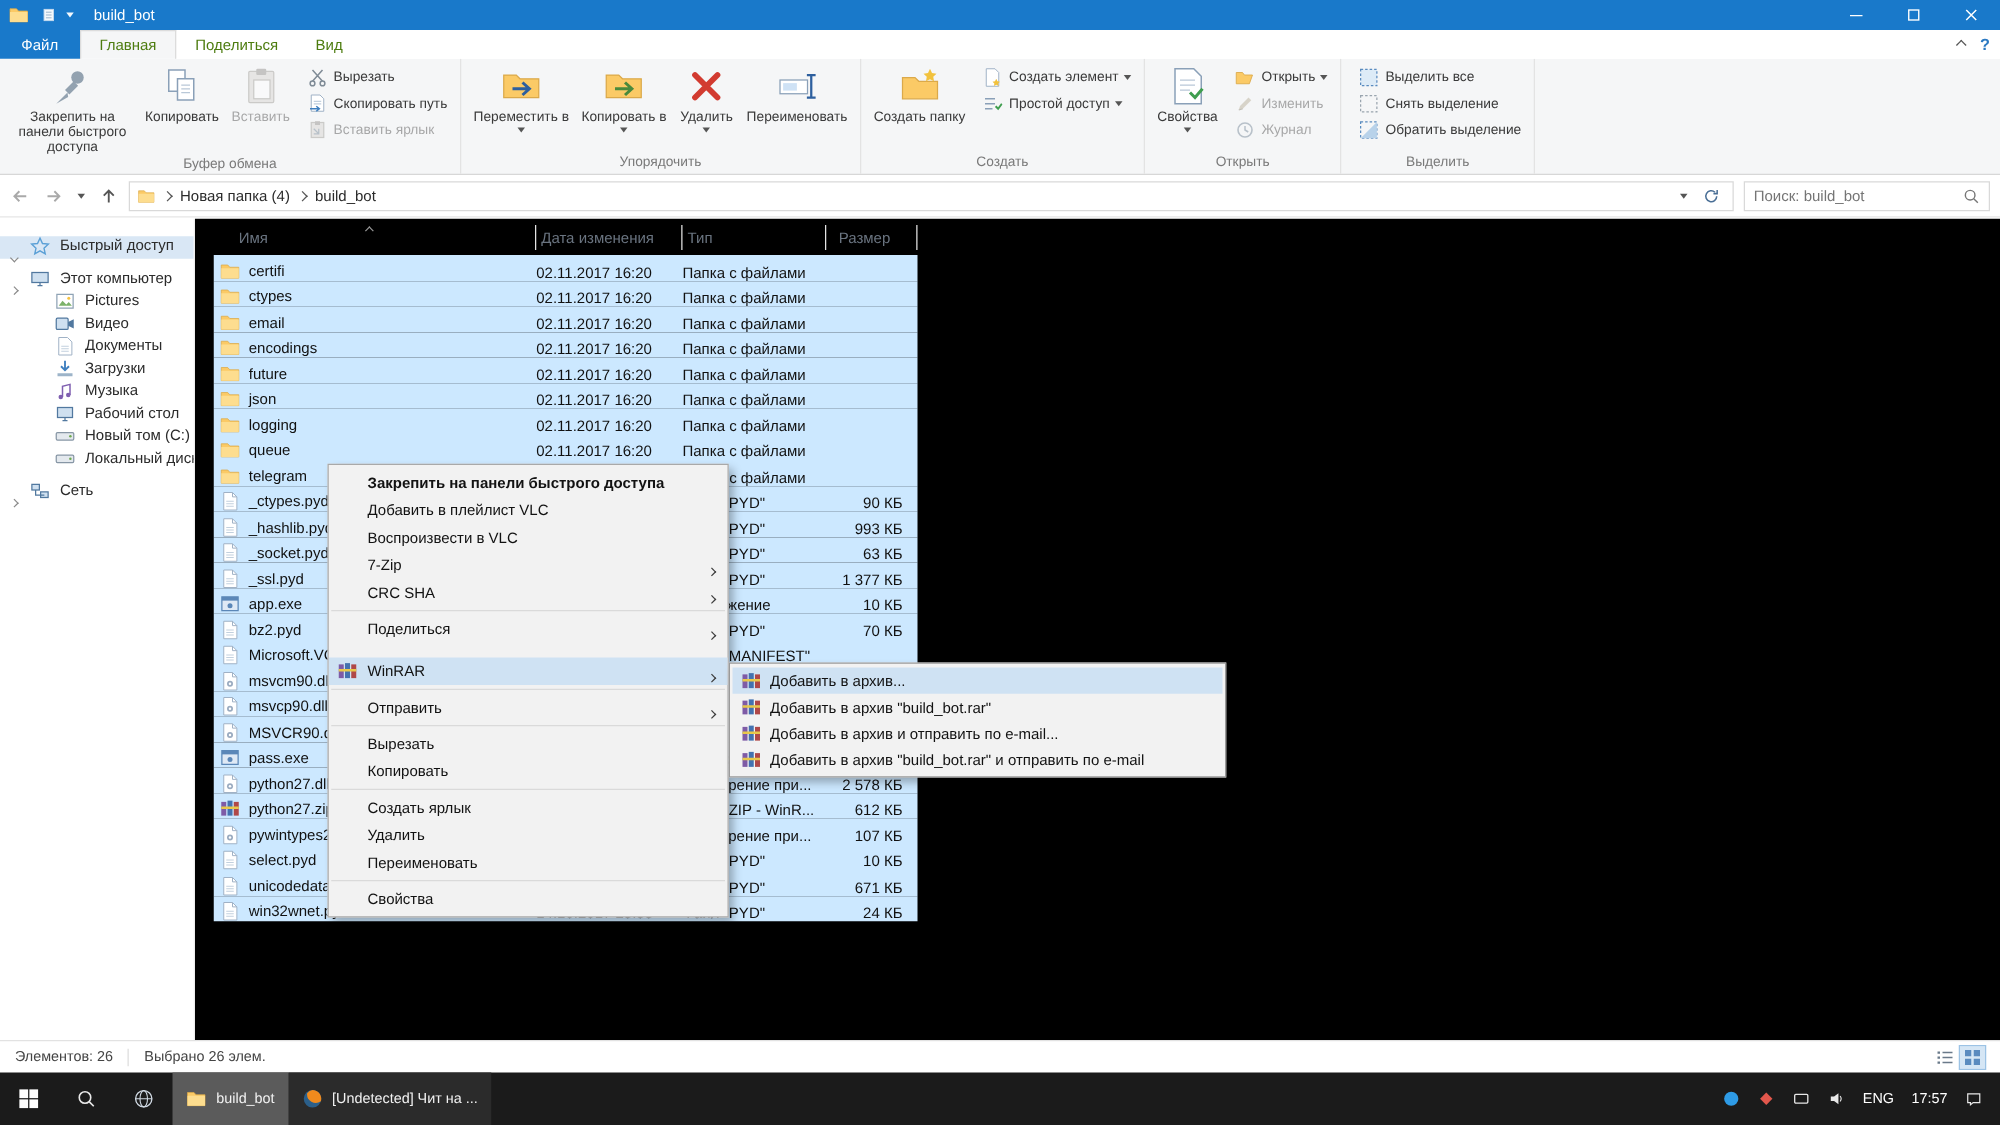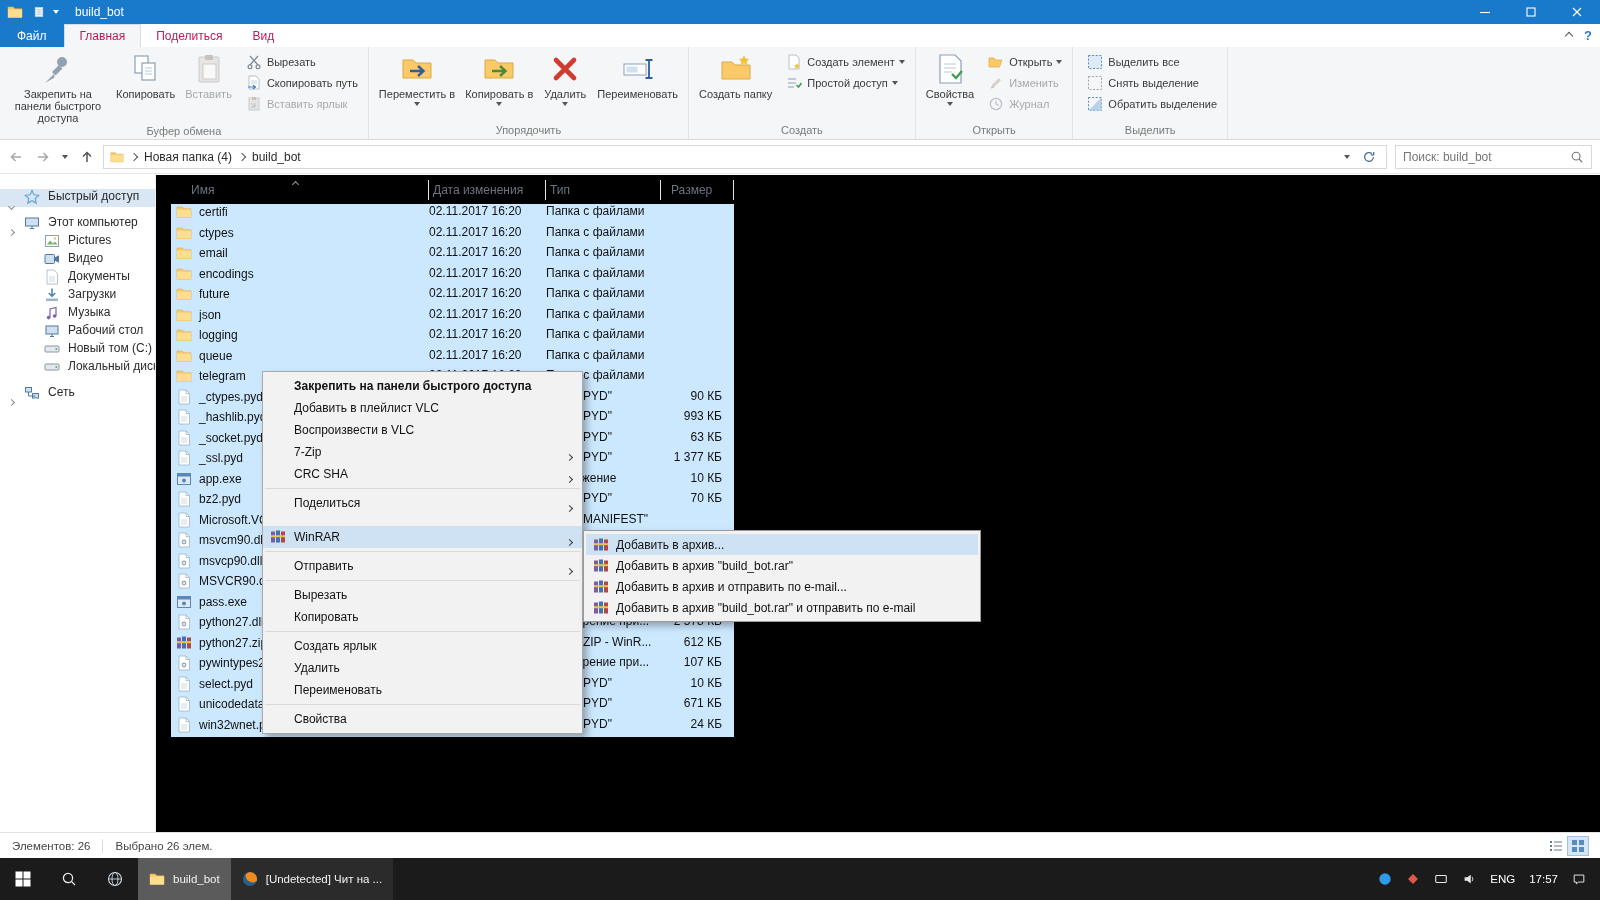--- a/index.html
+++ b/index.html
@@ -22,21 +22,21 @@
 .titlebar .wicon{margin-left:7px;}
 .titlebar .qat{margin-left:10px;display:flex;align-items:center;gap:8px;opacity:.95;}
 .title-text{margin-left:16px;font-size:12px;}
 .win-controls{margin-left:auto;display:flex;height:100%;}
 .win-btn{width:46px;height:100%;display:flex;align-items:center;justify-content:center;}
 .caret{display:inline-block;width:0;height:0;border-left:3.5px solid transparent;border-right:3.5px solid transparent;border-top:4px solid #555;vertical-align:middle;}
 .caret.white{border-top-color:#fff;}
 
 
 .tabsrow{height:23px;background:#fff;display:flex;align-items:stretch;position:relative;}
-.tab{padding:0 15px;display:flex;align-items:center;font-size:12px;color:#be185d;}
+.tab{padding:0 15px;display:flex;align-items:center;font-size:12px;color:#4d7c0f;}
 .tab.file{background:var(--accent);color:#fff;padding:0 17px;}
 .tab.active{background:var(--ribbon);border:1px solid #dcdcdc;border-bottom:none;}
 .tabs-right{position:absolute;right:8px;top:0;height:100%;display:flex;align-items:center;gap:12px;}
 .chev{display:inline-block;width:6px;height:6px;border-right:1.4px solid #555;border-bottom:1.4px solid #555;}
 .chev.up{transform:rotate(-135deg);}
 .chev.right{transform:rotate(-45deg);}
 .chev.down{transform:rotate(45deg);}
 .help-q{color:#2b79c2;font-weight:bold;font-size:13px;}
 
 
@@ -75,21 +75,21 @@
 .filepanel{flex:1;position:relative;background:#000000;}
 .listwrap{position:absolute;left:15px;top:0;width:563px;}
 .colheaders{height:29px;display:flex;align-items:center;position:relative;color:#6a7480;font-size:12px;}
 .colheaders .hc{height:20px;display:flex;align-items:center;border-right:1px solid #e4e4e4;}
 .hc.name{width:258px;padding-left:20px;}
 .hc.date{width:117px;padding-left:4px;}
 .hc.type{width:115px;padding-left:4px;}
 .hc.size{width:73px;padding-left:10px;border-right:1px solid #e4e4e4;}
 .sortcaret{position:absolute;left:122px;top:1px;}
 .sortcaret .chev{width:5px;height:5px;border-color:#9a9a9a;}
-.frow{height:20.5px;display:flex;align-items:flex-start;background:var(--sel);font-size:12px;color:#111;}
+.frow{height:20.5px;display:flex;align-items:flex-end;background:var(--sel);font-size:12px;color:#111;}
 .c-name{width:258px;display:flex;align-items:center;gap:7px;padding-left:5px;overflow:hidden;white-space:nowrap;}
 .c-date{width:117px;white-space:nowrap;overflow:hidden;}
 .c-type{width:115px;white-space:nowrap;overflow:hidden;}
 .c-size{width:73px;text-align:right;padding-right:12px;white-space:nowrap;}
 
 
 .ctxmenu{position:absolute;left:262px;top:371px;width:321px;background:var(--menu);border:1px solid #a9a9a9;box-shadow:4px 4px 7px rgba(0,0,0,.30);padding:3px 0;z-index:20;}
 .mi{height:22px;display:flex;align-items:center;padding:0 10px 0 31px;position:relative;color:#121212;}
 .mi.bold{font-weight:bold;}
 .mi.hl{background:var(--hl);margin-top:12px;}

